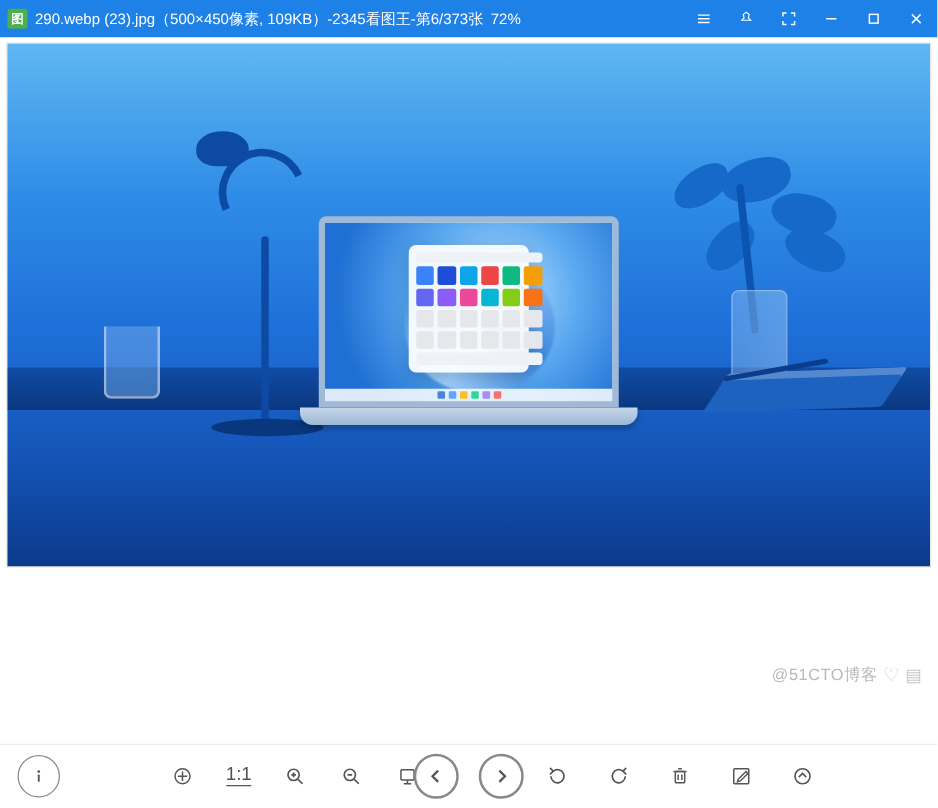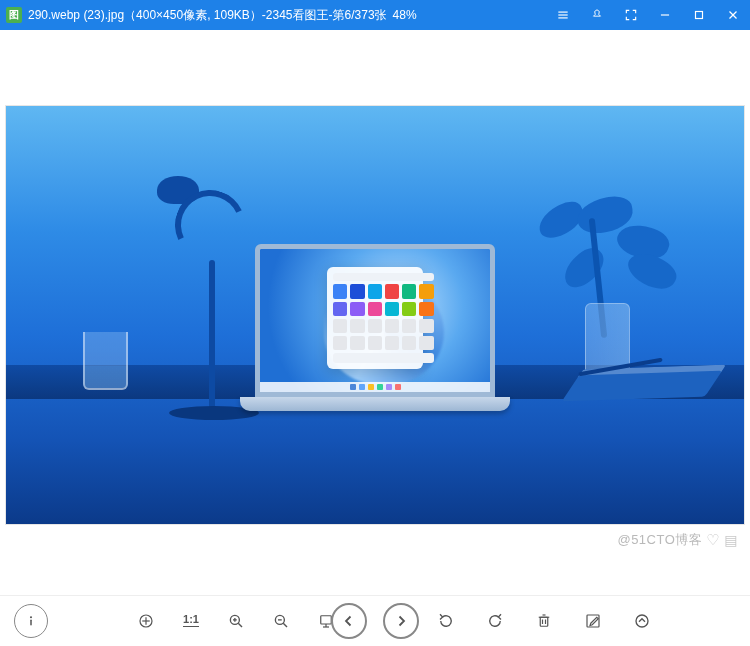--- a/index.html
+++ b/index.html
@@ -4,21 +4,21 @@
   <style>
     * { margin: 0; padding: 0; box-sizing: border-box; }
     html, body { width: 750px; height: 646px; font-family: "Microsoft YaHei", sans-serif; background: #fff; overflow: hidden; }
     .titlebar { height: 30px; background: #1e81e8; color: #fff; display: flex; align-items: center; padding-left: 6px; font-size: 12px; }
     .titlebar .app-icon { width: 16px; height: 16px; background: #4caf50; border-radius: 2px; display: flex; align-items: center; justify-content: center; font-size: 10px; margin-right: 6px; color: #fff; font-weight: bold; }
     .titlebar .title-text { flex: 0 0 auto; }
     .titlebar .spacer { flex: 1; }
     .win-btns { display: flex; align-items: center; height: 100%; }
     .win-btn { width: 34px; height: 30px; display: flex; align-items: center; justify-content: center; cursor: pointer; }
     .win-btn svg { width: 14px; height: 14px; }
-    .viewer { position: relative; width: 750px; height: 565px; background: #fff; display: flex; align-items: center; justify-content: center; }
+    .viewer { position: relative; width: 750px; height: 565px; background: #fff; display: flex; align-items: flex-start; justify-content: center; }
     .photo-wrap { width: 738px; height: 418px; margin-top: 5px; background: linear-gradient(180deg,#5fb7f2 0%, #2e8be6 30%, #1e6fd8 55%, #1453b5 80%, #0b3a8a 100%); position: relative; box-shadow: 0 0 0 1px #e6e6e6; overflow: hidden; }
     .desk { position: absolute; left: 0; right: 0; top: 62%; height: 8%; background: linear-gradient(180deg, rgba(14,72,160,0.9), rgba(10,52,120,0.9)); }
     .lamp { position: absolute; left: 18%; top: 13%; width: 110px; height: 260px; }
     .lamp .base { position: absolute; bottom: 0; left: 30px; width: 90px; height: 14px; background: #0a3d8c; border-radius: 50%; filter: brightness(0.9); }
     .lamp .stem { position: absolute; bottom: 10px; left: 70px; width: 6px; height: 150px; background: #0d4aa3; border-radius: 3px; }
     .lamp .arm { position: absolute; top: 30px; left: 36px; width: 70px; height: 70px; border: 6px solid #0d4aa3; border-radius: 50%; border-bottom-color: transparent; border-right-color: transparent; transform: rotate(20deg); }
     .lamp .shade { position: absolute; top: 16px; left: 18px; width: 42px; height: 28px; background: #0d4aa3; border-radius: 50% 50% 40% 40%; }
     .glass { position: absolute; left: 10.5%; top: 54%; width: 45px; height: 58px; border: 2px solid rgba(255,255,255,0.45); border-top: none; border-radius: 0 0 6px 6px; background: linear-gradient(180deg, rgba(200,230,255,0.25) 60%, rgba(120,180,240,0.45) 60%); }
     .plant { position: absolute; right: 8%; top: 22%; width: 150px; height: 200px; }
     .vase { position: absolute; bottom: 0; left: 50px; width: 45px; height: 95px; background: linear-gradient(90deg, rgba(170,210,250,0.35), rgba(140,190,240,0.55)); border-radius: 6px 6px 4px 4px; border: 1px solid rgba(255,255,255,0.3); }
@@ -46,35 +46,35 @@
     .watermark .heart { font-size: 15px; color: #c8c8c8; }
     .toolbar { height: 50px; border-top: 1px solid #eee; display: flex; align-items: center; padding: 0 14px; gap: 0; background: #fff; position: relative; }
     .tbtn { width: 36px; height: 36px; border-radius: 50%; display: flex; align-items: center; justify-content: center; cursor: pointer; color: #555; }
     .tbtn.ring { border: 1.5px solid #888; width: 34px; height: 34px; }
     .tbtn.ring.big { width: 36px; height: 36px; border-width: 2px; }
     .tbtn svg { width: 18px; height: 18px; }
     .tgroup-left { display: flex; }
     .tgroup-center { display: flex; align-items: center; gap: 9px; position: absolute; left: 128px; }
     .tgroup-nav { position: absolute; left: 50%; transform: translateX(-50%); display: flex; gap: 16px; }
     .tgroup-right { display: flex; align-items: center; gap: 13px; position: absolute; left: 428px; }
-    .ratio-label { font-size: 11px; font-weight: 700; border-bottom: 1.5px solid #555; padding-bottom: 1px; line-height: 1; }
+    .ratio-label { font-size: 15px; font-weight: 400; border-bottom: 1.5px solid #555; padding-bottom: 1px; line-height: 1; }
   </style>
 </head>
 <body>
 
 <div class="titlebar">
   <div class="app-icon">图</div>
   <span class="title-text">290.webp (23).jpg</span>
-  <span class="title-text">（400×450像素, 109KB）</span>
+  <span class="title-text">（500×450像素, 109KB）</span>
   <span class="title-text"> - </span>
   <span class="title-text">2345看图王</span>
   <span class="title-text"> - </span>
   <span class="title-text">第6/373张</span>
   <span class="title-text" style="width:6px"></span>
-  <span class="title-text">48%</span>
+  <span class="title-text">72%</span>
   <div class="spacer"></div>
   <div class="win-btns">
     <div class="win-btn">
       <svg viewBox="0 0 24 24" stroke="#fff" stroke-width="2" fill="none">
           <line x1="4" y1="7" x2="20" y2="7"></line>
           <line x1="4" y1="12" x2="20" y2="12"></line>
           <line x1="4" y1="17" x2="20" y2="17"></line>
         </svg>
     </div>
     <div class="win-btn">

